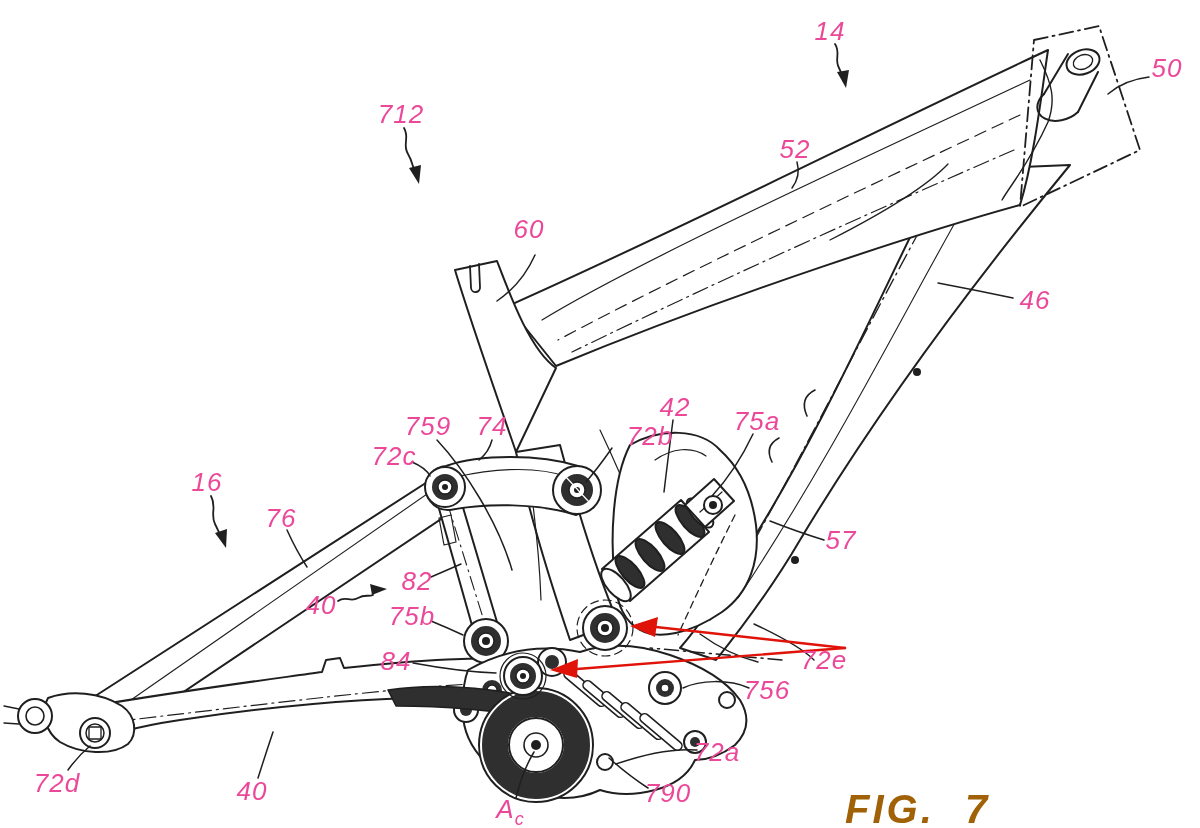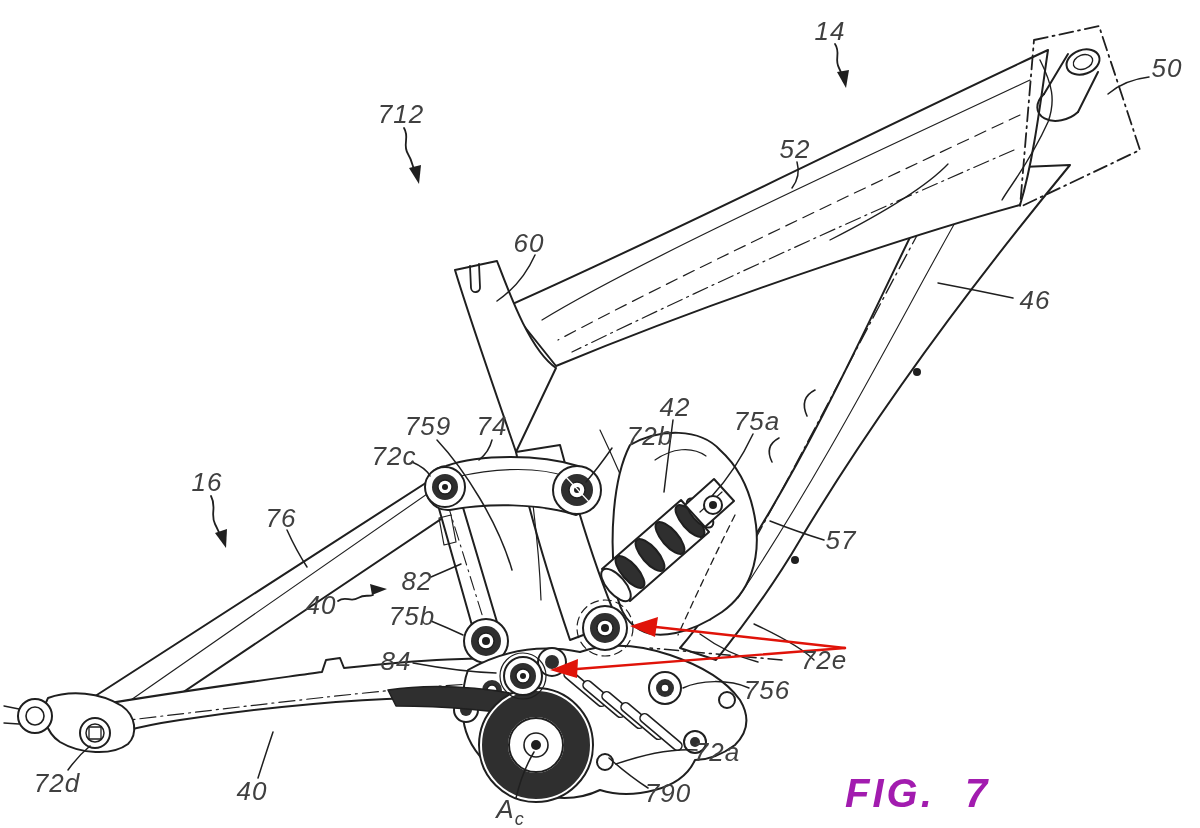--- a/index.html
+++ b/index.html
@@ -1,26 +1,26 @@
 <!DOCTYPE html>
 <html style="--red: #e01309;"><head>
 <meta charset="utf-8">
 <style>
   html,body{margin:0;padding:0;background:#fff;}
   #canvas{position:relative;width:1200px;height:828px;background:#ffffff;overflow:hidden;
           font-family:"Liberation Sans",sans-serif;}
   #art{position:absolute;left:0;top:0;}
   .ref{position:absolute;transform:translate(-50%,-50%);
        font:italic 400 26px/1 "Liberation Sans",sans-serif;
-       color:#404040;letter-spacing:1px;white-space:nowrap;}
+       color:#ec4899;letter-spacing:1px;white-space:nowrap;}
   .ref sub{font-size:18px;letter-spacing:0;}
   #annotation{position:absolute;left:838px;top:603px;width:290px;text-align:center;
        font:700 27px/34px "Liberation Sans",sans-serif;color:var(--red,#e01309);}
-  #fig-caption{position:absolute;left:845px;top:773px;
-       font:italic 700 40px/1 "Liberation Sans",sans-serif;color:#a21caf;
+  #fig-caption{position:absolute;left:845px;top:789px;
+       font:italic 700 40px/1 "Liberation Sans",sans-serif;color:#a16207;
        letter-spacing:3px;word-spacing:16px;text-align:right;}
 </style>
 </head>
 <body>
 
 <div id="canvas">
 
 <svg id="art" width="1200" height="828" viewBox="0 0 1200 828" stroke-linecap="round" stroke-linejoin="round">
 
   <g fill="none" stroke="#1f1f1f" stroke-width="2">
@@ -248,21 +248,21 @@
     <path d="M845,648 L577,669" stroke="#e01309" stroke-width="2.4" fill="none"></path>
     <polygon points="630,626 658,617 655,637" fill="#e01309"></polygon>
     <polygon points="550,670 578,659 577,678" fill="#e01309"></polygon>
   </g>
 </svg>
 
   <span class="ref" style="left:401px;top:114px">712</span>
   <span class="ref" style="left:830px;top:31px">14</span>
   <span class="ref" style="left:1167px;top:68px">50</span>
   <span class="ref" style="left:795px;top:149px">52</span>
-  <span class="ref" style="left:529px;top:243px">60</span>
+  <span class="ref" style="left:529px;top:229px">60</span>
   <span class="ref" style="left:1035px;top:300px">46</span>
   <span class="ref" style="left:675px;top:407px">42</span>
   <span class="ref" style="left:757px;top:421px">75a</span>
   <span class="ref" style="left:650px;top:436px">72b</span>
   <span class="ref" style="left:492px;top:426px">74</span>
   <span class="ref" style="left:428px;top:426px">759</span>
   <span class="ref" style="left:394px;top:456px">72c</span>
   <span class="ref" style="left:207px;top:482px">16</span>
   <span class="ref" style="left:281px;top:518px">76</span>
   <span class="ref" style="left:841px;top:540px">57</span>

